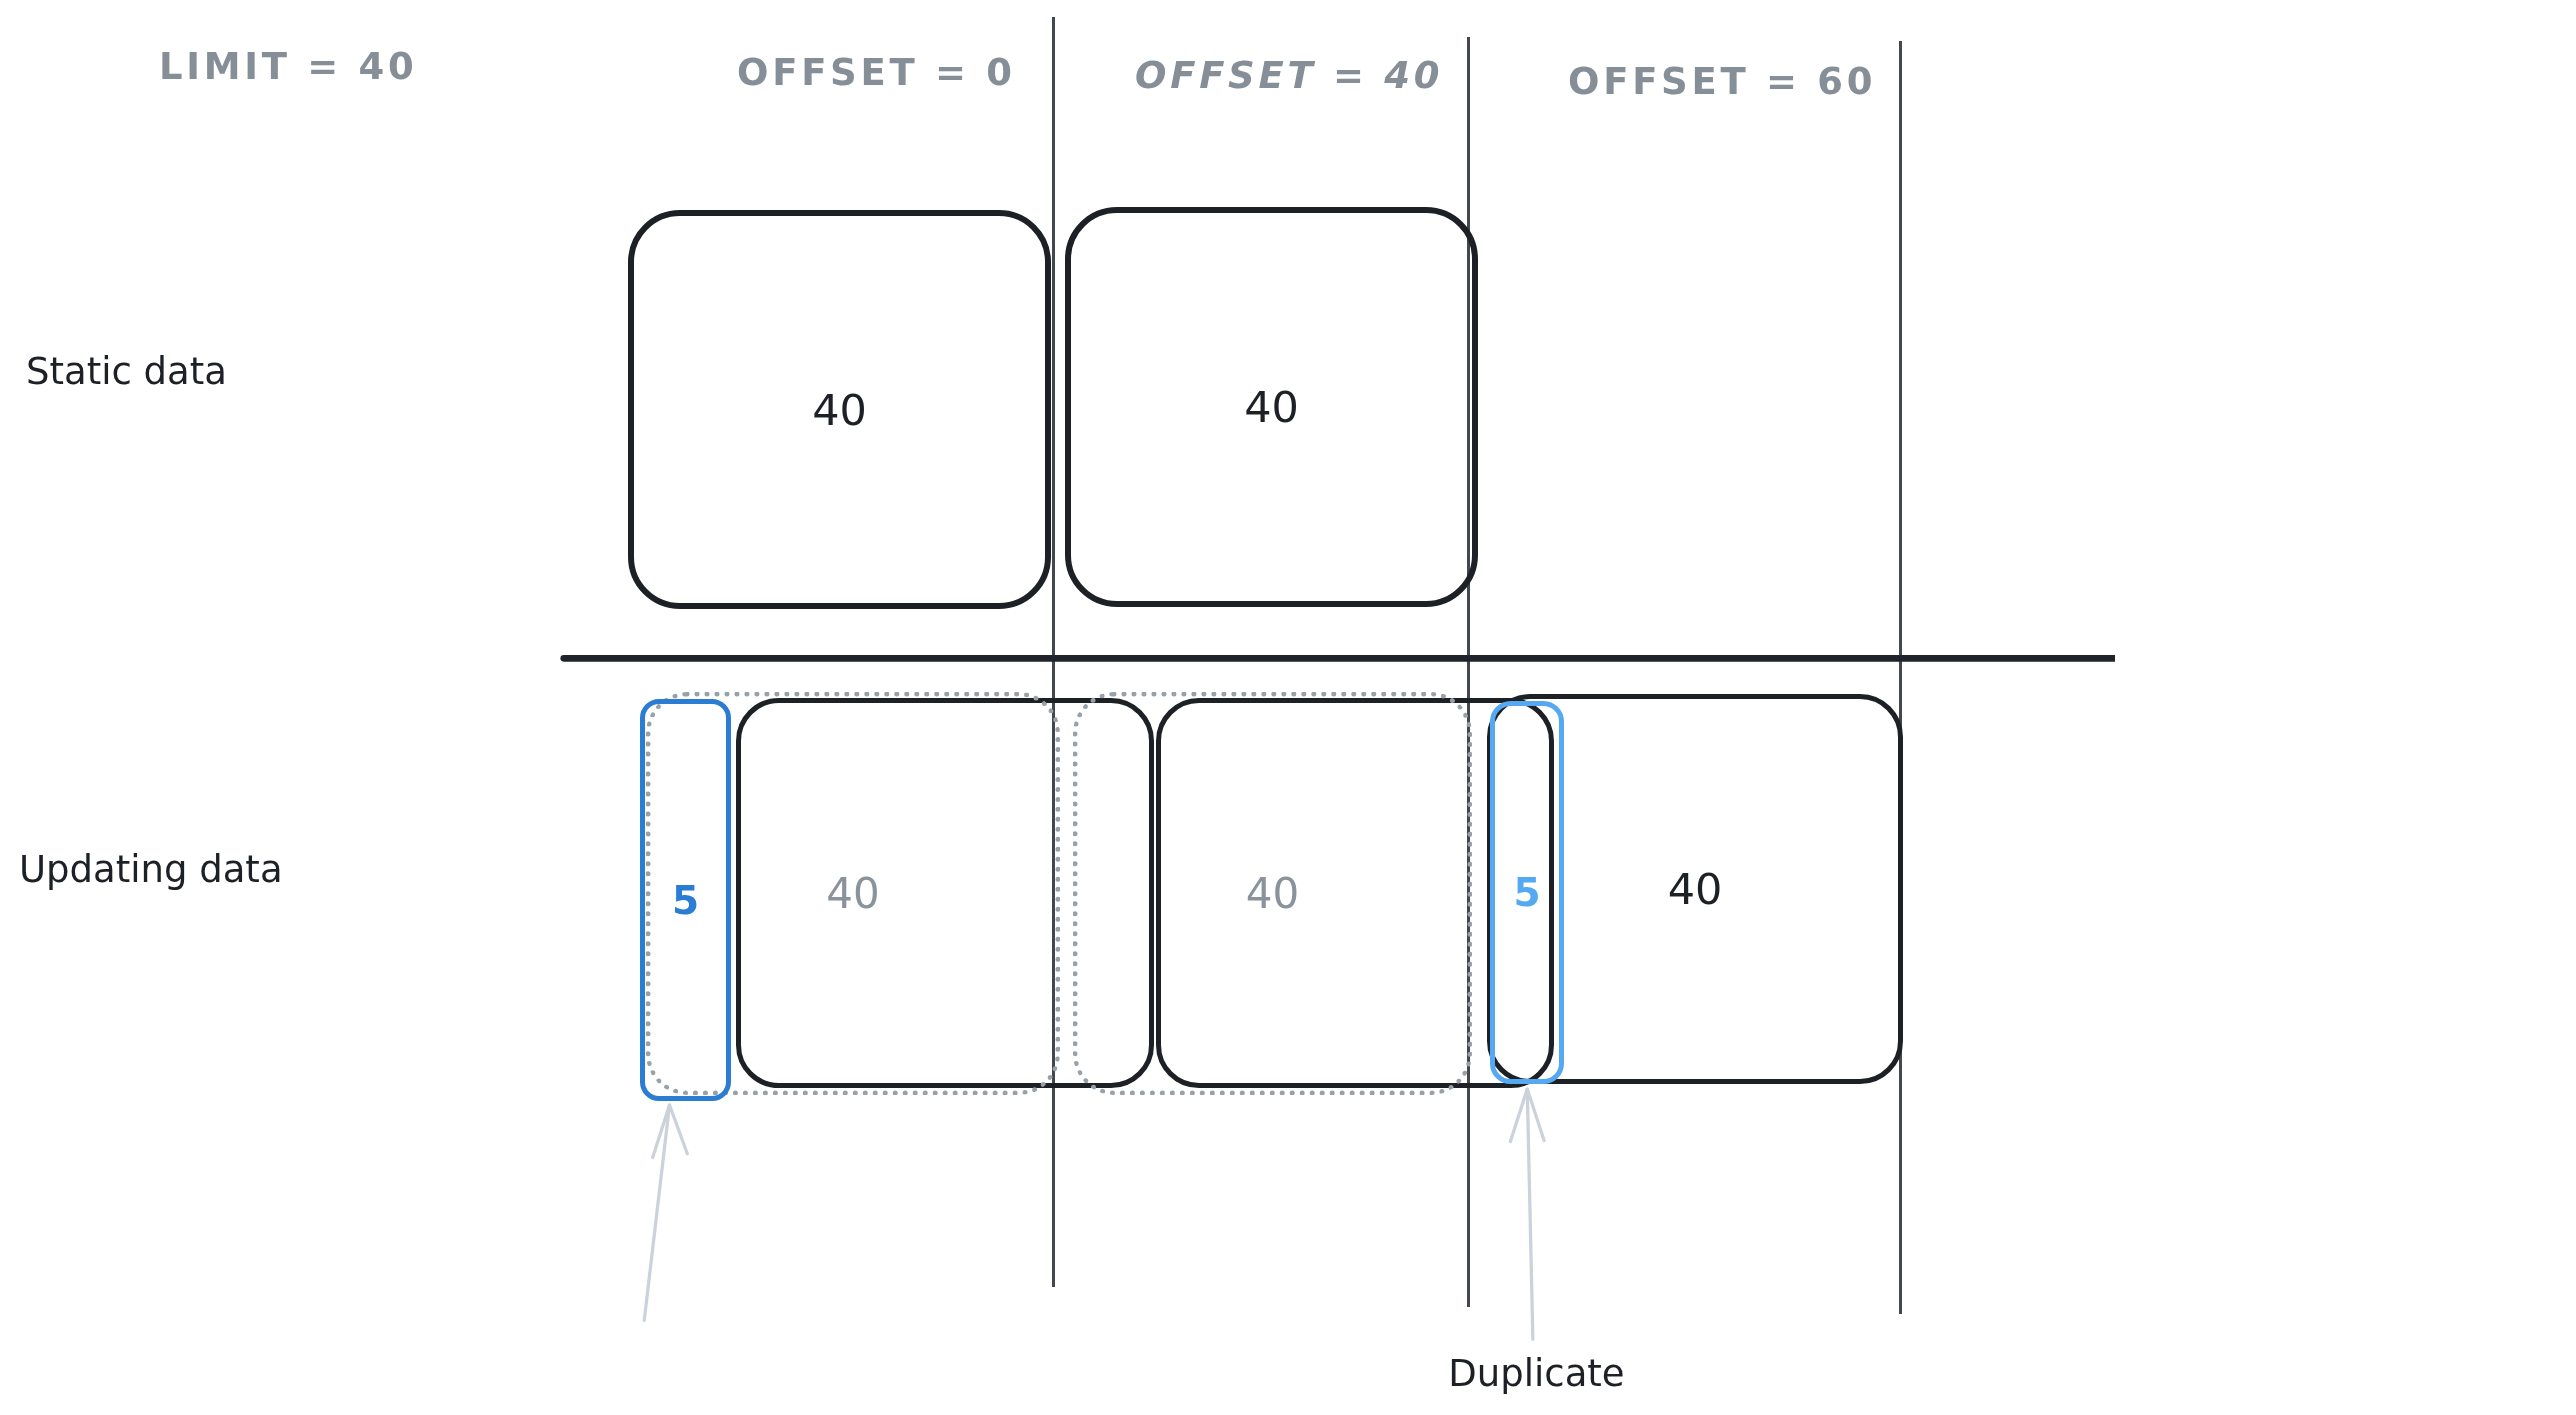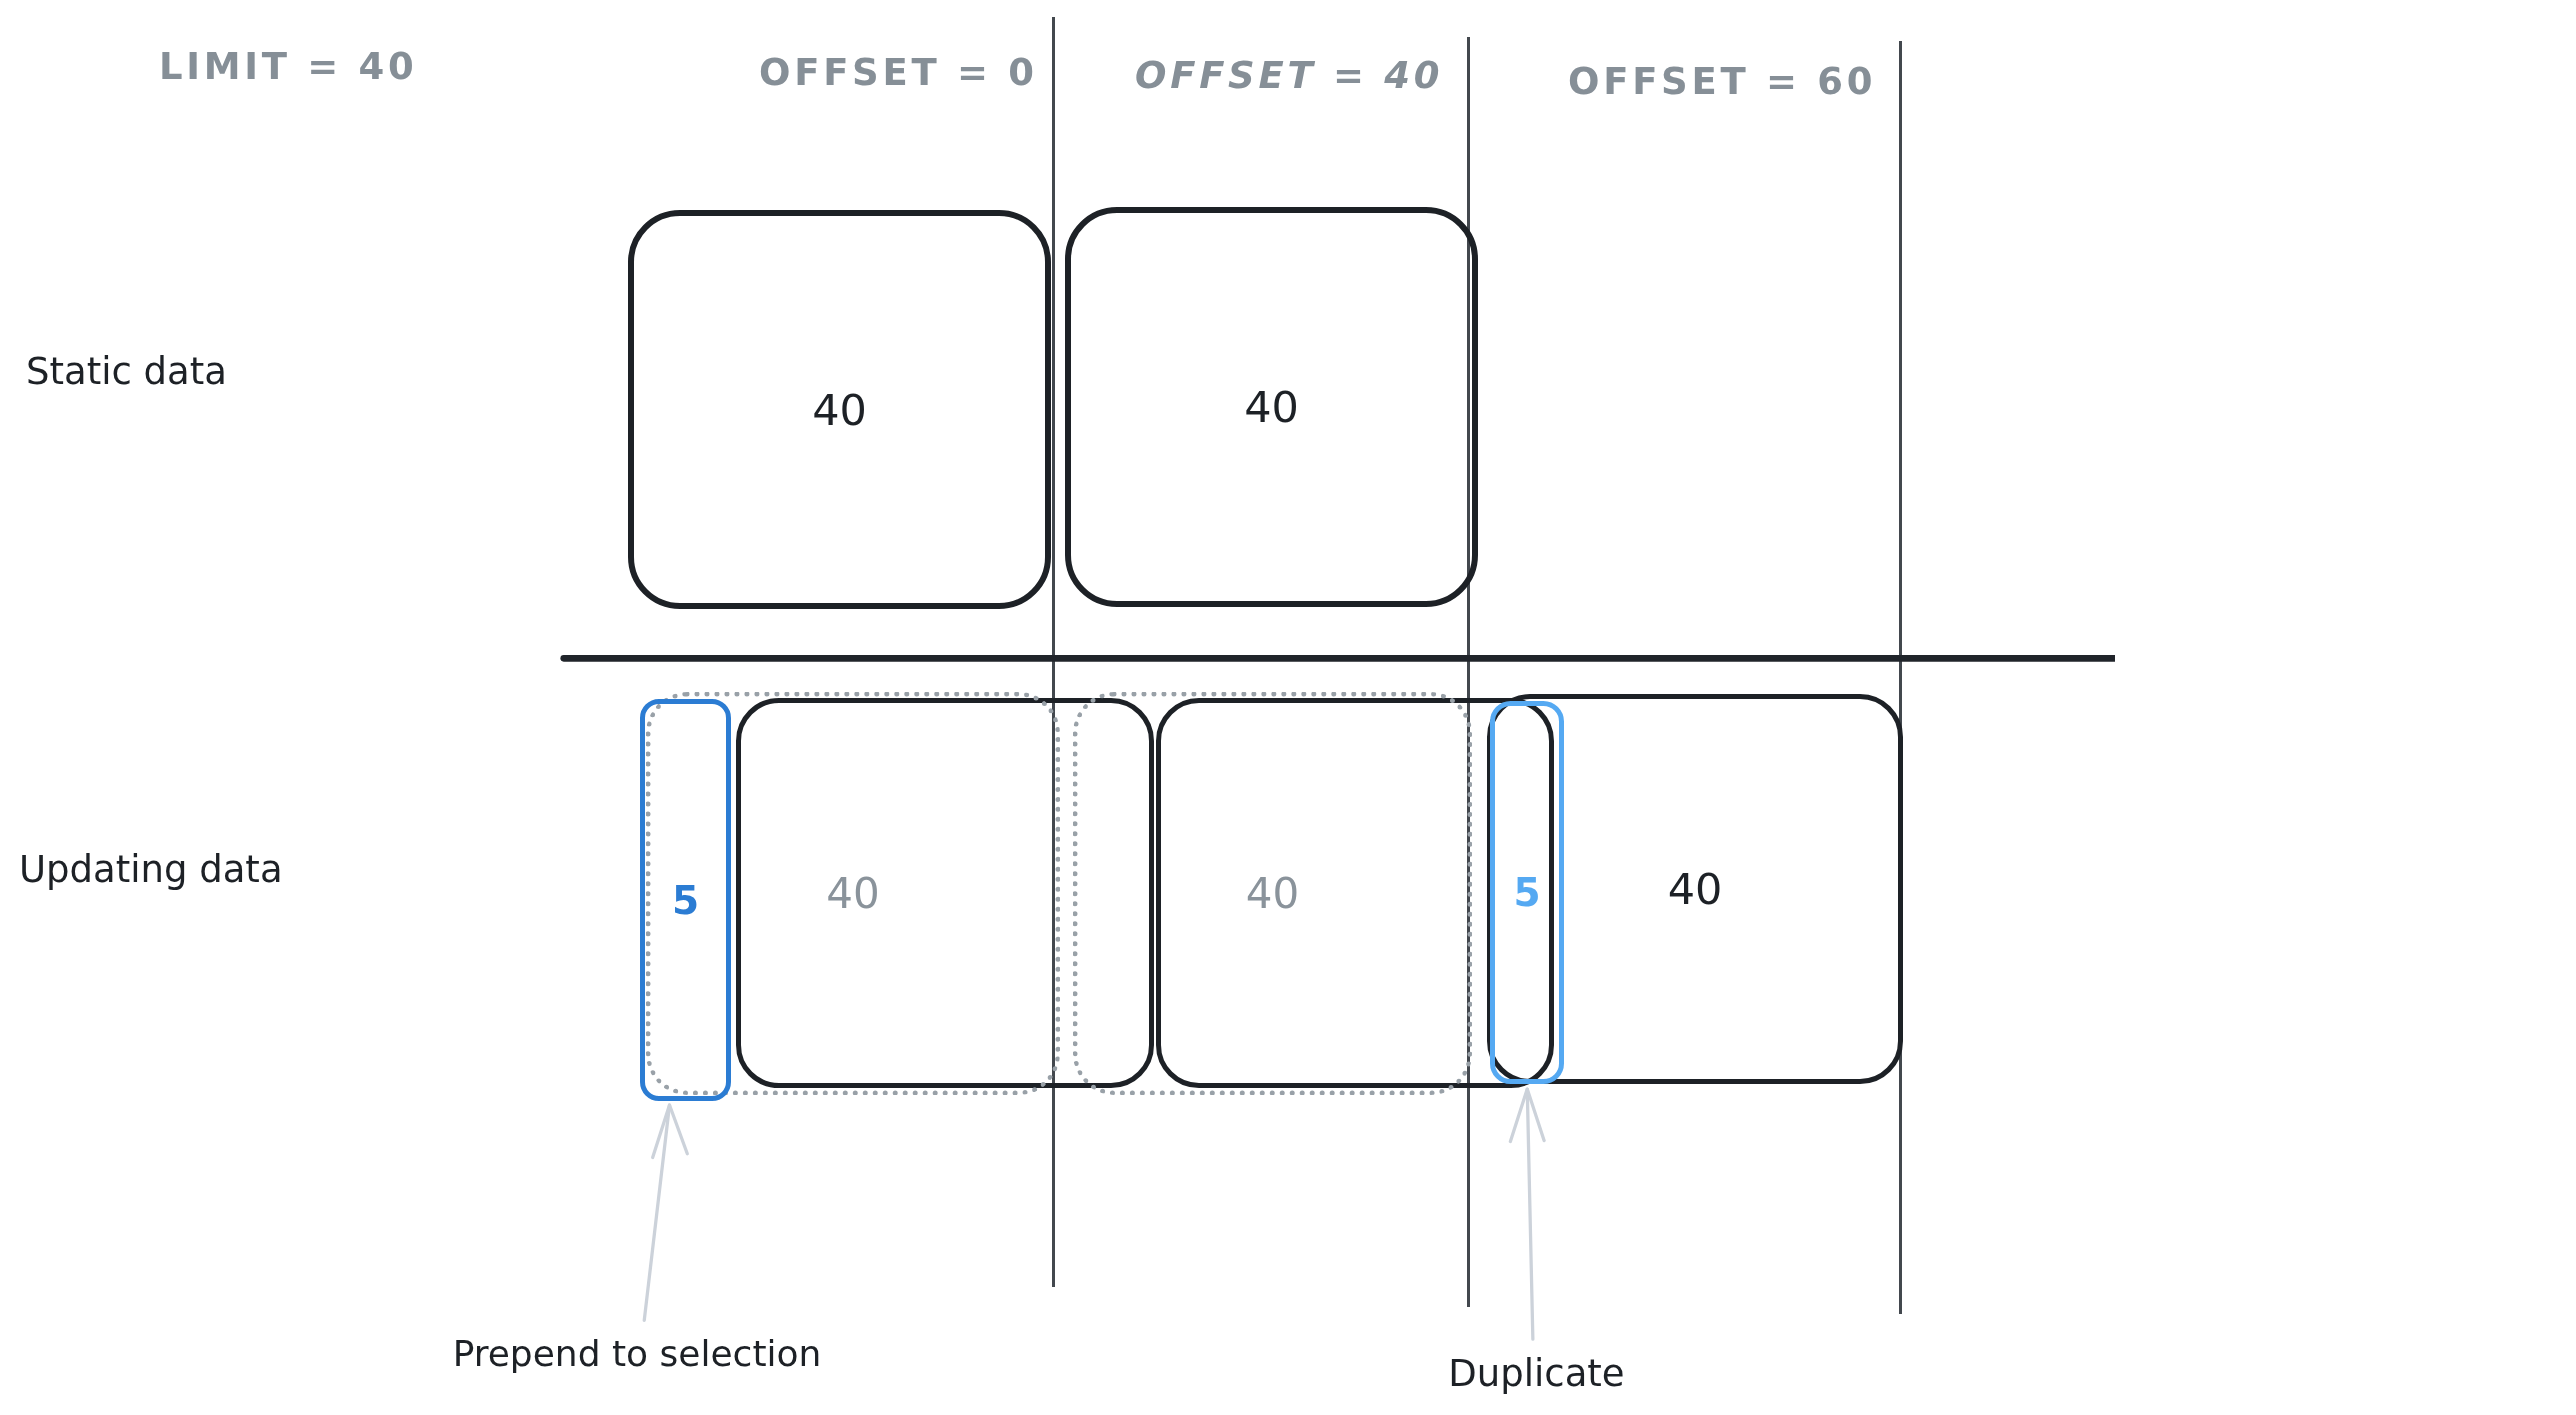--- a/index.html
+++ b/index.html
@@ -43,21 +43,21 @@
   .count-blue1{color:#2b7cd3;font-size:39px;font-weight:700;}
   .count-blue2{color:#55a9f2;font-size:39px;font-weight:700;}
   svg.overlay{position:absolute;left:0;top:0;z-index:5;pointer-events:none;}
 </style>
 </head>
 <body>
 
 <div class="canvas">
 
   <div class="abs hdr" style="left:159px;top:45px;">LIMIT = 40</div>
-  <div class="abs hdr" style="left:759px;top:51px;">OFFSET = 0</div>
+  <div class="abs hdr" style="left:737px;top:51px;">OFFSET = 0</div>
   <div class="abs hdr" style="left:1135px;top:54px;font-style:italic;">OFFSET = 40</div>
   <div class="abs hdr" style="left:1568px;top:60px;">OFFSET = 60</div>
 
   <div class="abs rowlbl" style="left:26px;top:350px;">Static data</div>
   <div class="abs rowlbl" style="left:19px;top:848px;">Updating data</div>
 
   <div class="abs vline" style="left:1052px;top:17px;height:1270px;"></div>
   <div class="abs vline" style="left:1467px;top:37px;height:1270px;"></div>
   <div class="abs vline" style="left:1899px;top:41px;height:1273px;"></div>
 
@@ -99,17 +99,16 @@
       <path d="M688 1410 L715 1180" stroke="#ccd2da" stroke-width="3.5" fill="none" stroke-linecap="round"></path>
       <path d="M697 1236 L715 1180 L734 1232" stroke="#ccd2da" stroke-width="3.5" fill="none" stroke-linecap="round" stroke-linejoin="round"></path>
     </g>
 
     <g>
       <path d="M1637 1430 L1631 1163" stroke="#ccd2da" stroke-width="3.5" fill="none" stroke-linecap="round"></path>
       <path d="M1613 1219 L1631 1163 L1649 1218" stroke="#ccd2da" stroke-width="3.5" fill="none" stroke-linecap="round" stroke-linejoin="round"></path>
     </g>
   </svg>
 
-  <div class="abs note" style="left:446px;top:1333px;width:382px;">Prepend to selection</div>
   <div class="abs note" style="left:1443px;top:1352px;width:187px;font-size:37px;">Duplicate</div>
 
 </div>
 
 
 </body></html>

